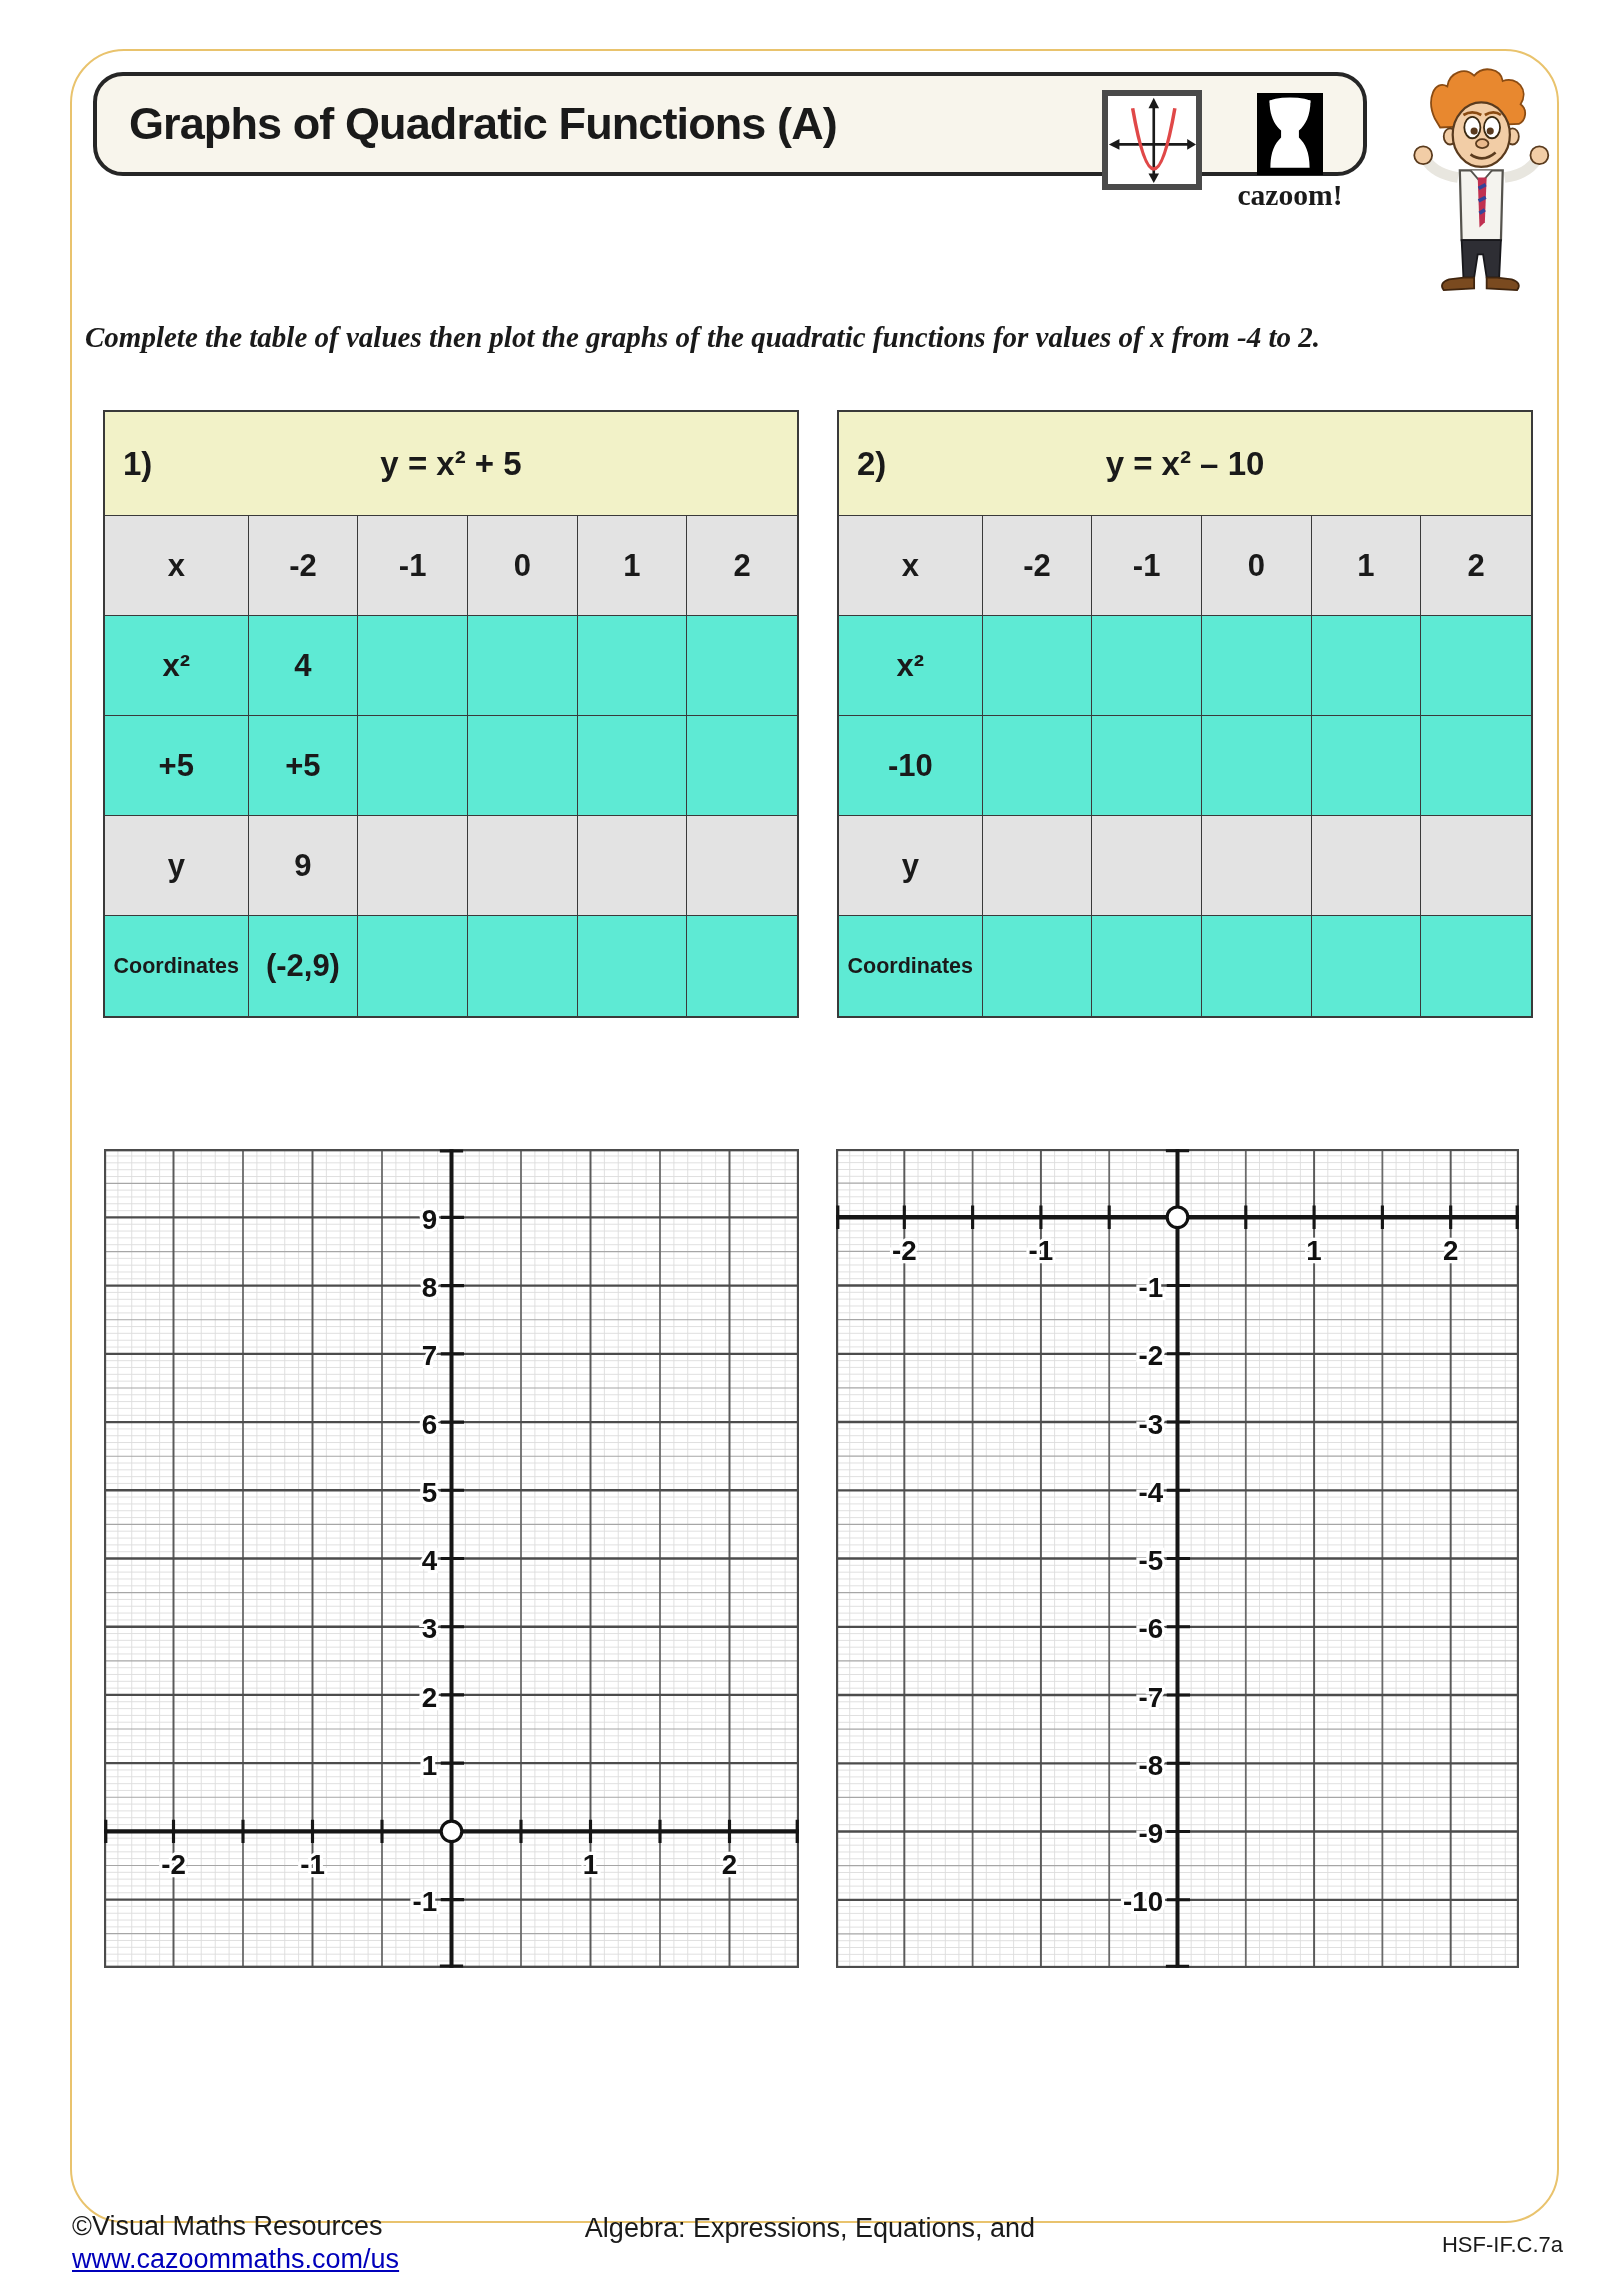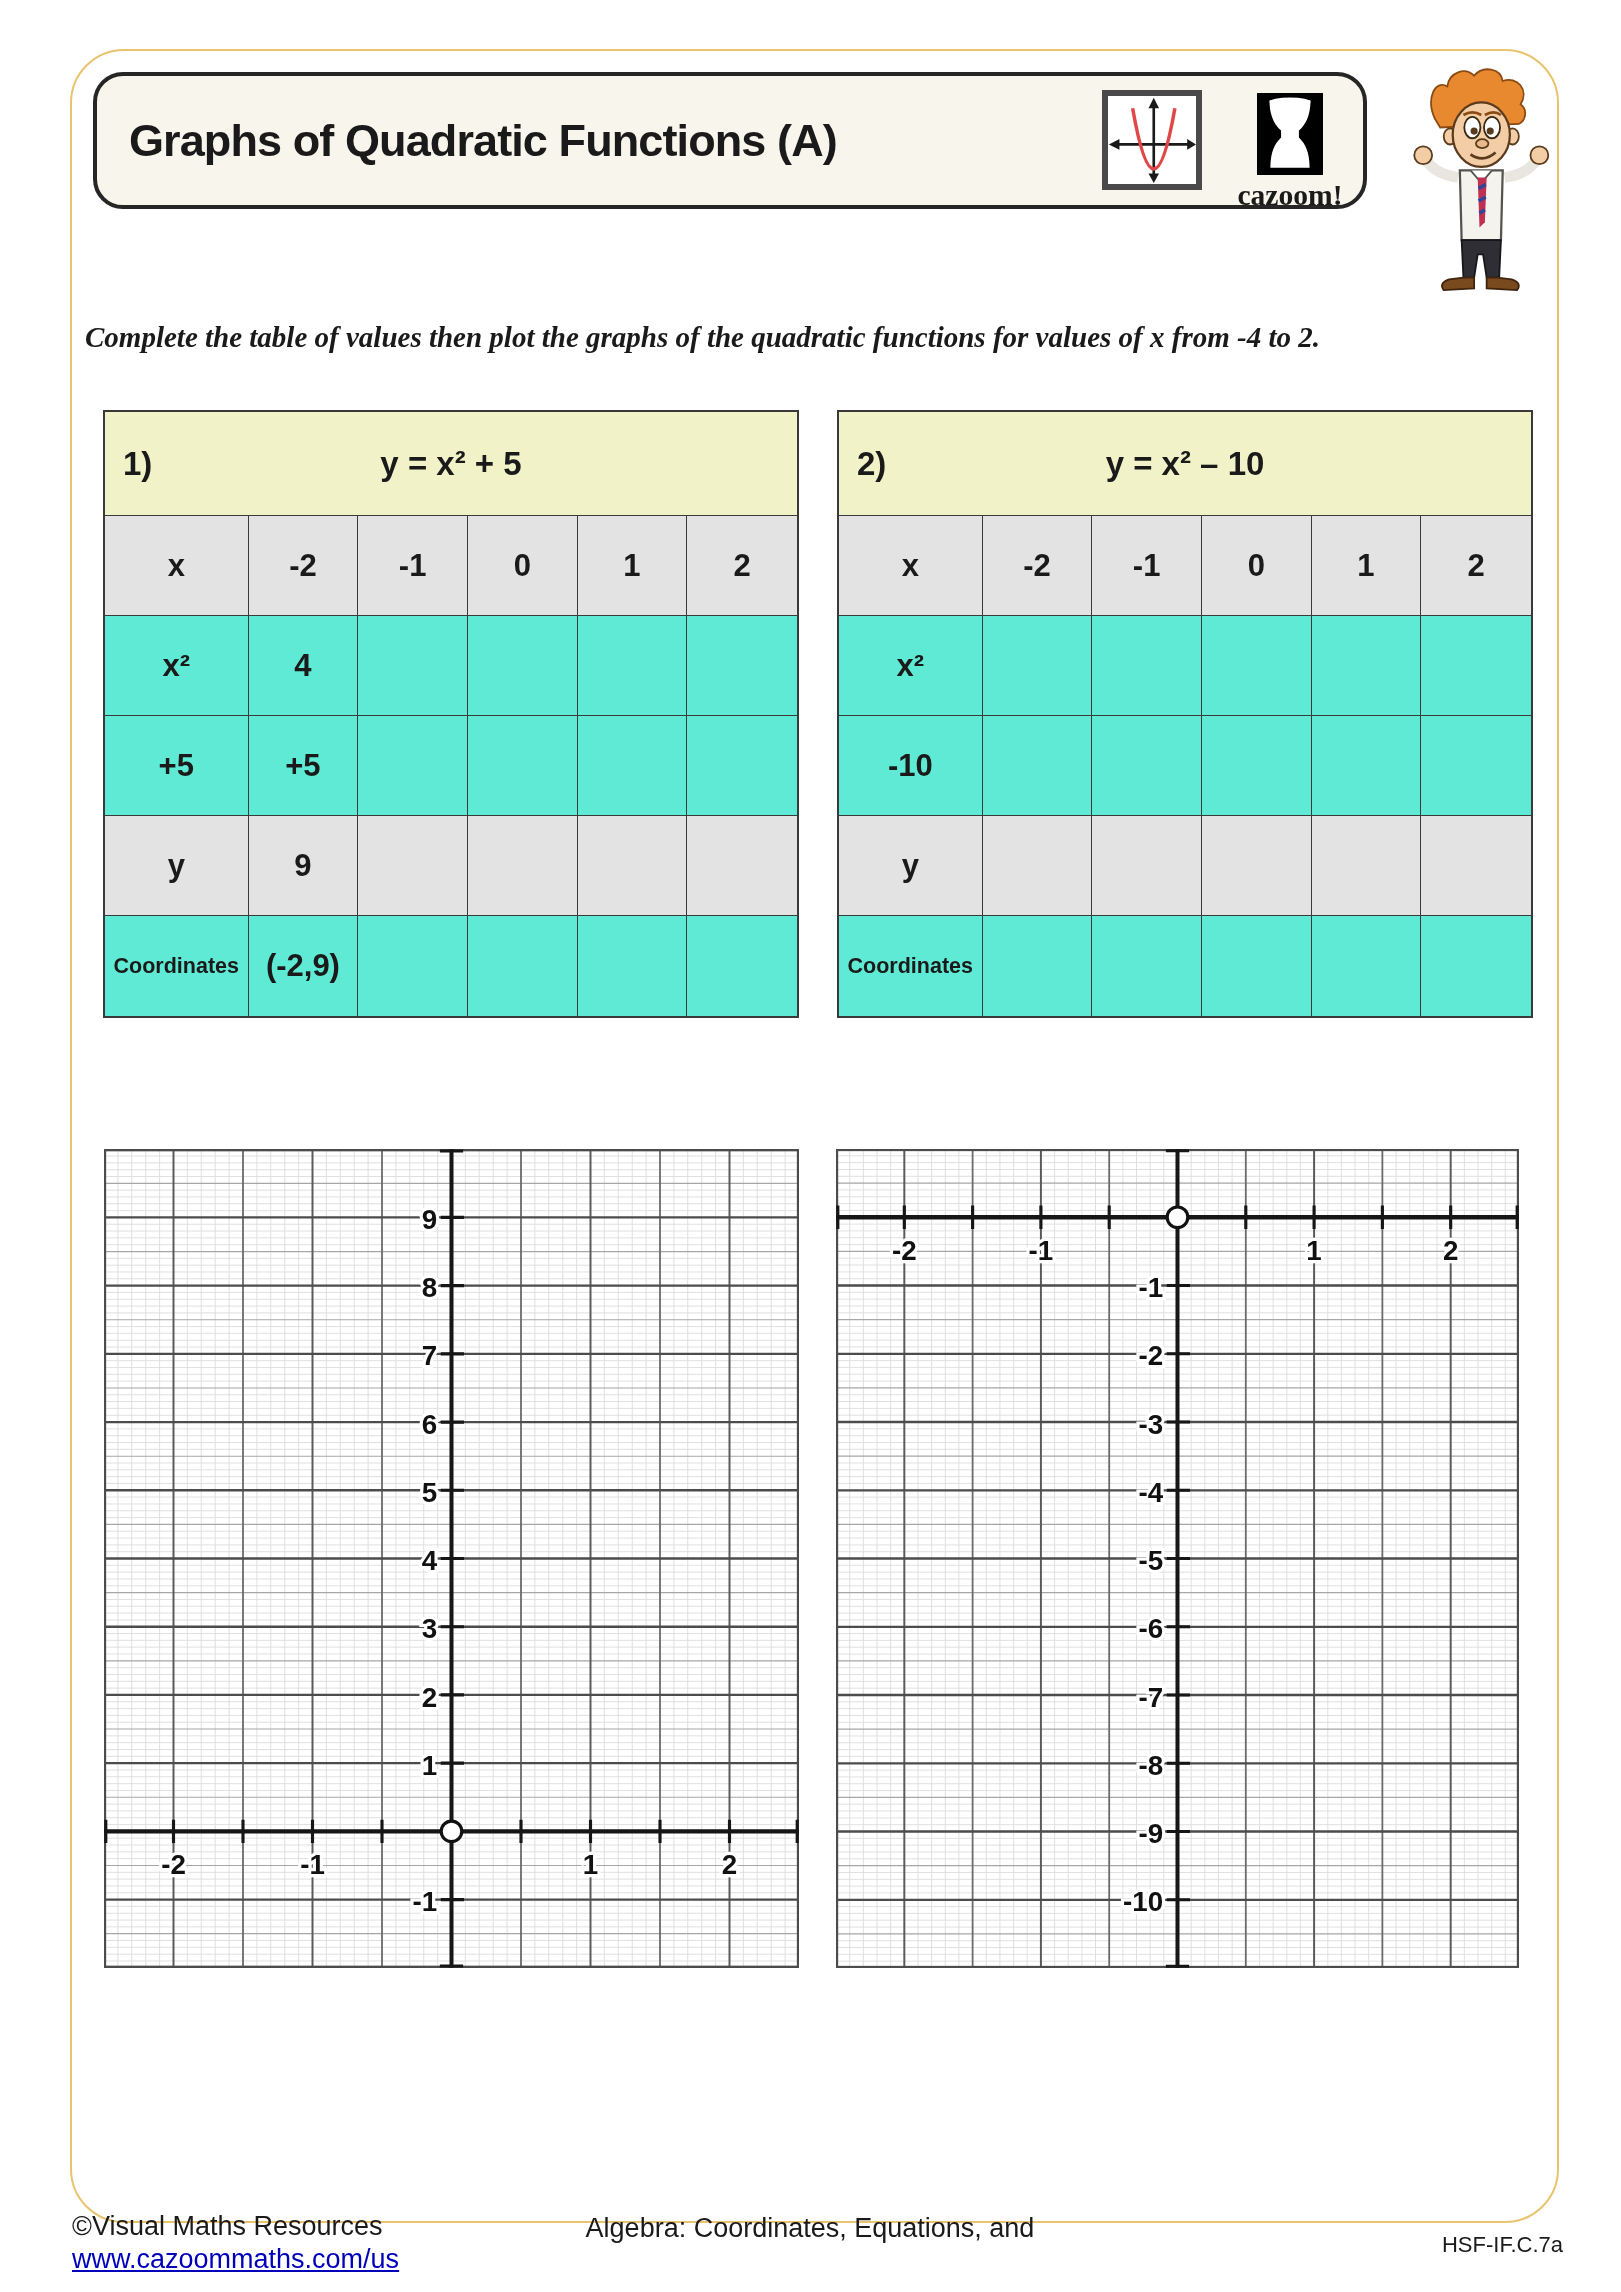--- a/index.html
+++ b/index.html
@@ -7,21 +7,21 @@
     width:1622px;height:2293px;position:relative;background:#ffffff;
     font-family:"Liberation Sans", sans-serif;color:#1a1a1a;overflow:hidden;
   }
   
   .page-border{
     position:absolute;left:70px;top:49px;width:1489px;height:2174px;
     border:2.7px solid #e9c36d;border-radius:54px;box-sizing:border-box;
   }
   
   .title-box{
-    position:absolute;left:93px;top:72px;width:1274px;height:137px;
+    position:absolute;left:93px;top:72px;width:1274px;height:104px;
     background:#f8f5ec;border:4.5px solid #262626;border-radius:30px;
     box-sizing:border-box;display:flex;align-items:center;
   }
   .title-text{
     font-size:45px;font-weight:bold;letter-spacing:-0.9px;padding-left:32px;
     white-space:nowrap;
   }
   .parabola-box{
     position:absolute;left:1102px;top:90px;width:100px;height:100px;
     background:#ffffff;border:6.3px solid #4a4a4a;box-sizing:border-box;
@@ -311,16 +311,16 @@
     <text x="365.5" y="775.5" text-anchor="end">-9</text>
     <text x="365.5" y="851.75" text-anchor="end">-10</text>
     <circle cx="381.5" cy="76.25" r="11.5" fill="#ffffff" stroke="#111" stroke-width="3.5"></circle>
   </svg>
 
 <div class="footer-left">
   <div>©Visual Maths Resources</div>
   <div><a href="#">www.cazoommaths.com/us</a></div>
 </div>
 <div class="footer-center">
-  <div>Algebra: Coordinates, Equations, and</div>
+  <div>Algebra: Expressions, Equations, and</div>
 </div>
 <div class="footer-right">HSF-IF.C.7a</div>
 
 
 </body></html>

